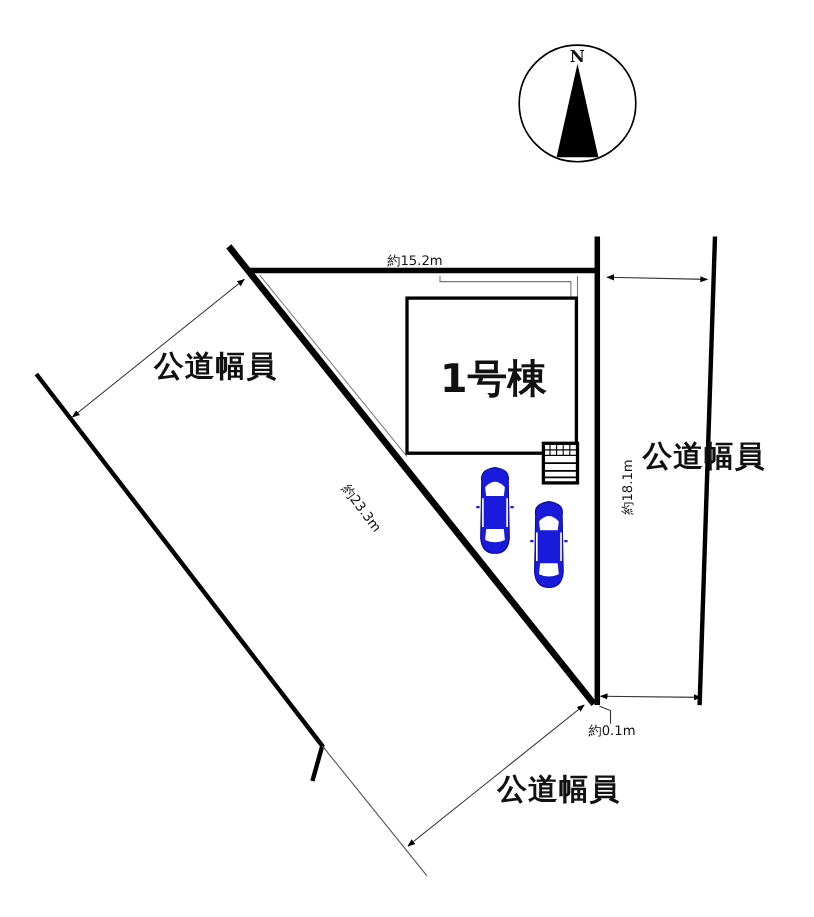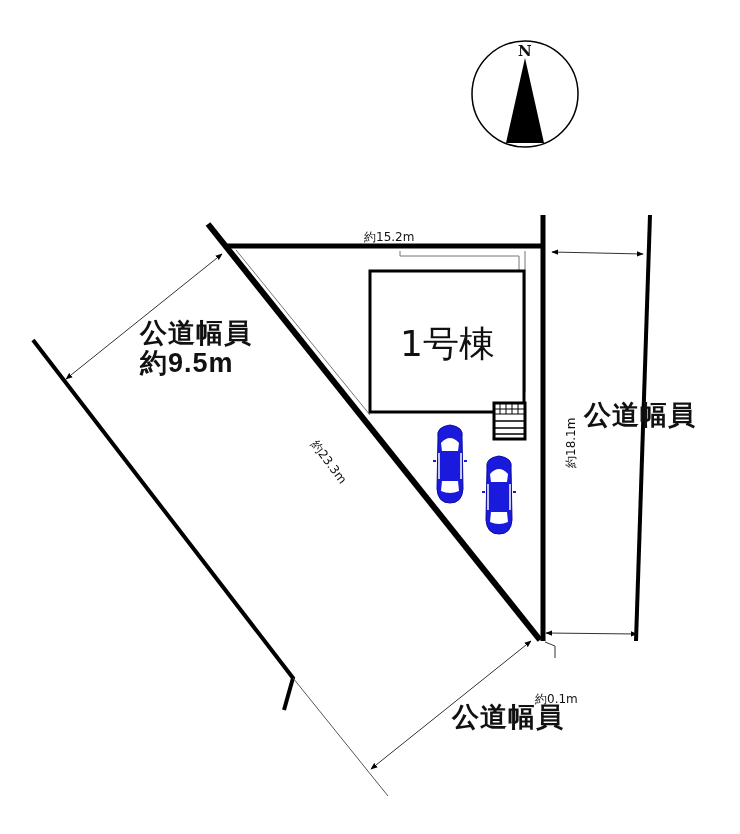--- a/index.html
+++ b/index.html
@@ -1,22 +1,22 @@
 <!DOCTYPE html>
 <html><head>
   <meta charset="utf-8">
   <style>
     html, body { margin: 0; padding: 0; background: #ffffff; }
     body { width: 740px; height: 834px; position: relative; overflow: hidden;
            font-family: "Liberation Sans", "DejaVu Sans", sans-serif; }
     svg { position: absolute; left: 0; top: 0; }
-    .label { position: absolute; color: #111; font-weight: bold; text-align: left; line-height: 1.12; white-space: nowrap; }
+    .label { position: absolute; color: #111; font-weight: bold; text-align: right; line-height: 1.12; white-space: nowrap; }
     .road-label { font-size: 27px; letter-spacing: 1px; }
     .dim-label { position: absolute; color: #111; font-size: 12px; white-space: nowrap; font-family: "DejaVu Sans", sans-serif; }
-    .building-label { position: absolute; font-size: 36px; font-weight: normal; color: #111; white-space: nowrap; font-family: "DejaVu Sans", sans-serif; }
+    .building-label { position: absolute; font-size: 36px; font-weight: bold; color: #111; white-space: nowrap; font-family: "DejaVu Sans", sans-serif; }
   </style>
 </head>
 <body>
 
 <svg width="740" height="834" viewBox="0 0 740 834">
   <defs>
     <marker id="arr" viewBox="0 0 10 10" refX="9" refY="5" markerWidth="7" markerHeight="7" orient="auto-start-reverse">
       <path d="M0,1 L10,5 L0,9 z" fill="#000"></path>
     </marker>
     <g id="car">
@@ -66,30 +66,29 @@
   <use href="#car" x="450" y="465"></use>
   <use href="#car" x="499" y="496"></use>
 
   <line x1="66" y1="379" x2="222" y2="254" stroke="#333" stroke-width="1" marker-start="url(#arr)" marker-end="url(#arr)"></line>
   <line x1="552" y1="252" x2="643" y2="254" stroke="#333" stroke-width="1" marker-start="url(#arr)" marker-end="url(#arr)"></line>
   <line x1="546" y1="633" x2="637" y2="634" stroke="#333" stroke-width="1" marker-start="url(#arr)" marker-end="url(#arr)"></line>
   <line x1="371" y1="769" x2="531" y2="641" stroke="#333" stroke-width="1" marker-start="url(#arr)" marker-end="url(#arr)"></line>
   <polyline points="545,642 555,646 555,658" fill="none" stroke="#333" stroke-width="1"></polyline>
 </svg>
 
-<div class="dim-label" style="left:352px; top:229px;margin-left:12px;">約15.2m</div>
+<div class="dim-label" style="left:352px; top:229px;">約15.2m</div>
 <div class="dim-label" style="left:320px; top:437px; transform: rotate(53deg); transform-origin: left top;">約23.3m</div>
 <div class="dim-label" style="left:563px; top:402px; transform: rotate(-90deg) translate(-66px, 0); transform-origin: left top;">約18.1m</div>
-<div class="dim-label" style="left:535px; top:691px;">約0.1m</div>
+<div class="dim-label" style="left:535px; top:656px;">約0.1m</div>
 
 <div class="building-label" style="left:400px; top:320px;">1号棟</div>
 <div class="dim-label" style="left:518px; top:42px; font-size:15px; font-weight:bold; font-family:'DejaVu Serif', serif;">N</div>
 
 <div class="label road-label" style="left:140px; top:318px;">
   <div>公道幅員</div>
-  <div>約9.5m</div>
 </div>
 <div class="label road-label" style="left:584px; top:400px;">
   <div>公道幅員</div>
 </div>
 <div class="label road-label" style="left:452px; top:702px;">
   <div>公道幅員</div>
 </div>
 
 </body></html>

